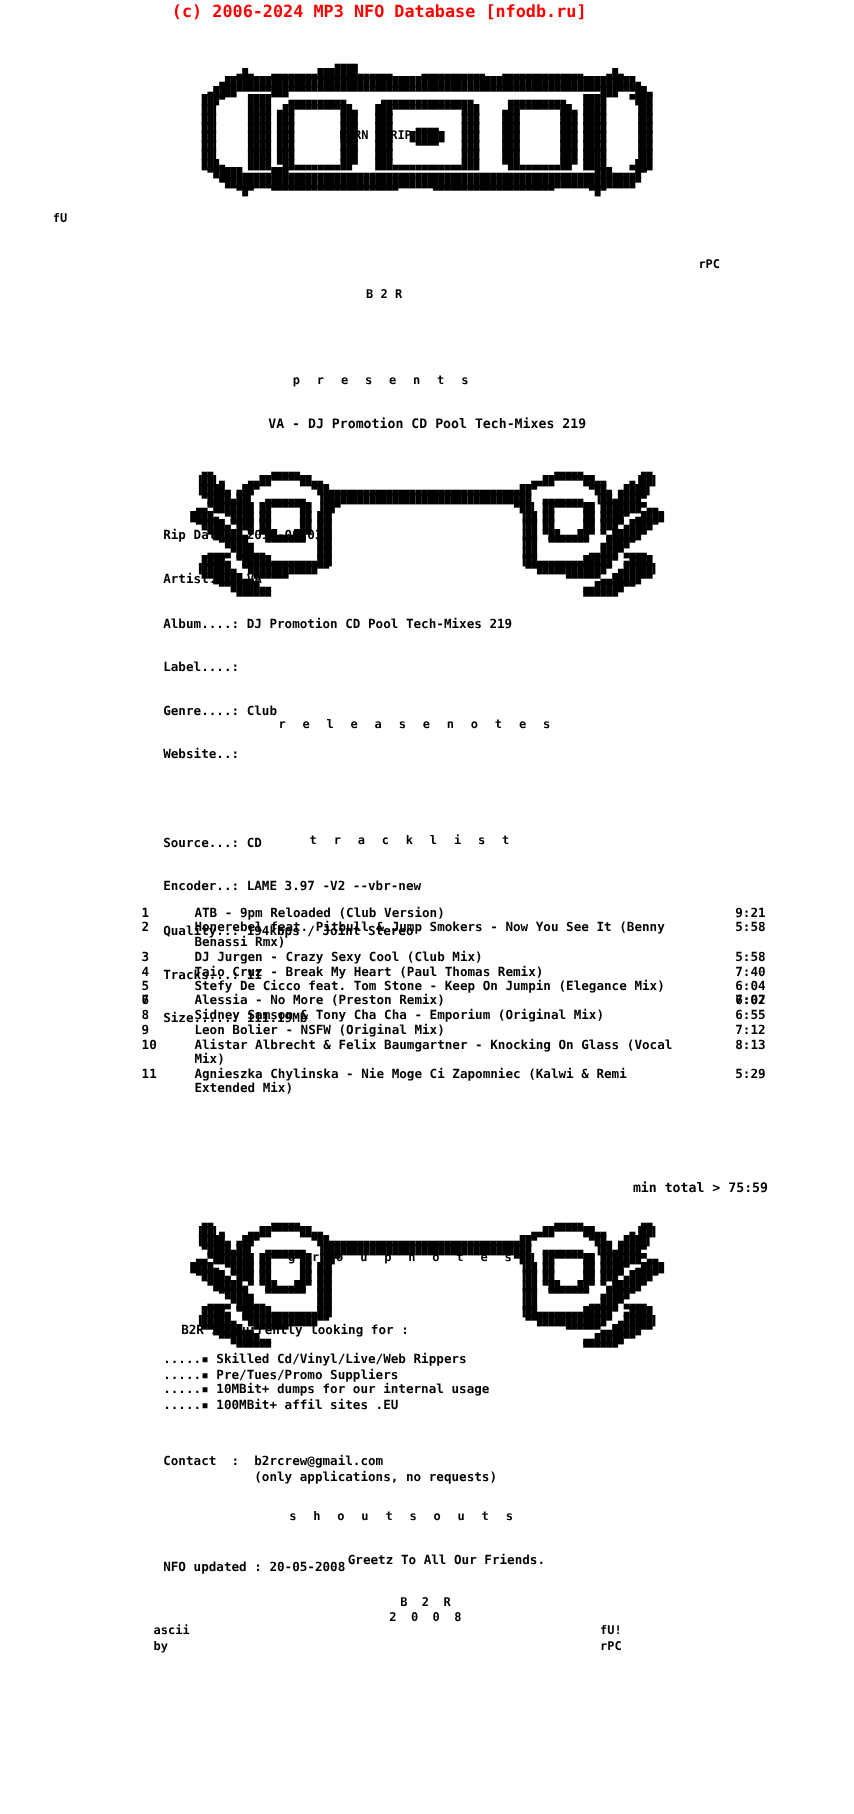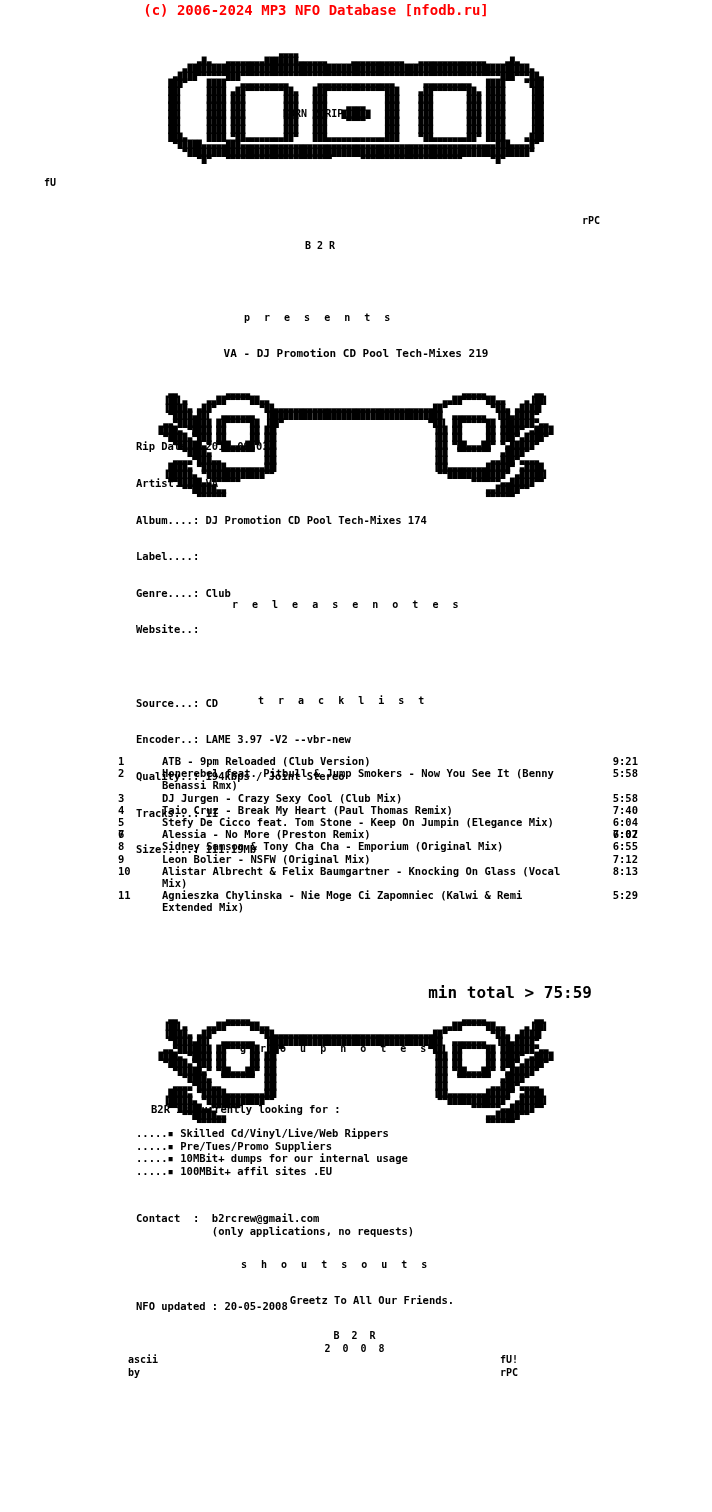--- a/index.html
+++ b/index.html
@@ -138,23 +138,23 @@
     right: 0;
     top: 0;
     width: 40px;
     text-align: right;
   }
   .min-total {
     position: absolute;
     top: 983px;
     left: 0; width: 712px;
     text-align: center;
-    font-size: 16px;
-    font-weight: bold;
-    padding-right: 120px;
+    font-size: 11px;
+    font-weight: bold;
+    padding-right: 72px;
     box-sizing: border-box;
     text-align: right;
   }
   
   .notes-block {
     position: absolute;
     top: 1103px;
     left: 136px;
     font-size: 10.5px;
     line-height: 12.5px;
@@ -260,21 +260,21 @@
   ████▄ ▀█████▄▄▄▄▄▄▄▄██▌                                ▐██▄▄▄▄▄▄▄▄█████▀ ▄████
  ▐█████▄ ▀████████████▀▀                                  ▀▀████████████▀ ▄█████▌
   ▀▀█████▄▄▀▀▀▀▀▀                                                ▀▀▀▀▀▀▄▄█████▀▀
      ▀▀█████▄▄                                                      ▄▄█████▀▀
         ▀▀▀▀▀▀                                                      ▀▀▀▀▀▀</pre>
   </div>
 
   <div class="info-block">
     <div>Rip Date.: 2010-09-03</div>
     <div>Artist...: VA</div>
-    <div>Album....: DJ Promotion CD Pool Tech-Mixes 174</div>
+    <div>Album....: DJ Promotion CD Pool Tech-Mixes 219</div>
     <div>Label....:</div>
     <div>Genre....: Club</div>
     <div>Website..:</div>
     <div>&nbsp;</div>
     <div>Source...: CD</div>
     <div>Encoder..: LAME 3.97 -V2 --vbr-new</div>
     <div>Quality..: 194kbps / Joint Stereo</div>
     <div>Tracks...: 11</div>
     <div>Size.....: 111.19Mb</div>
   </div>

